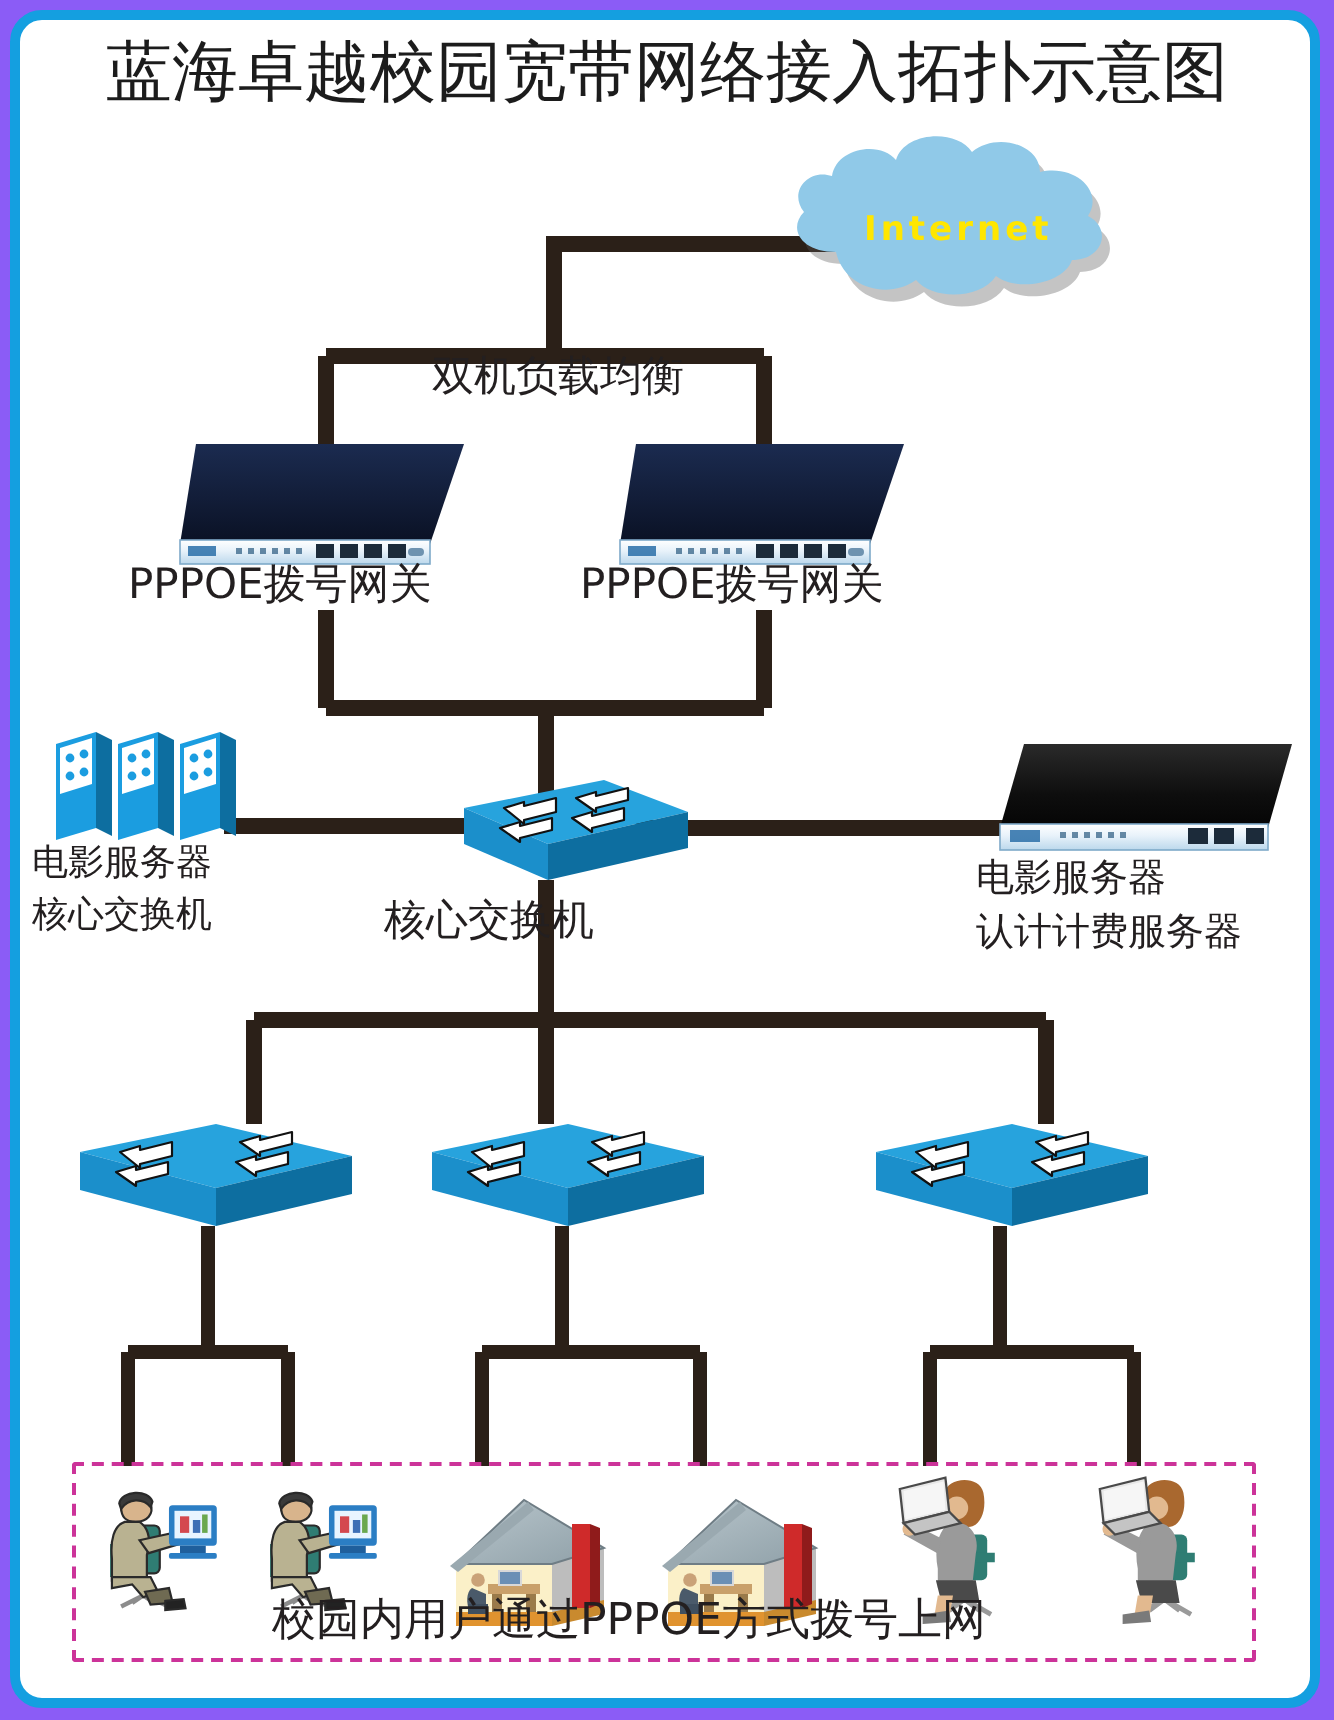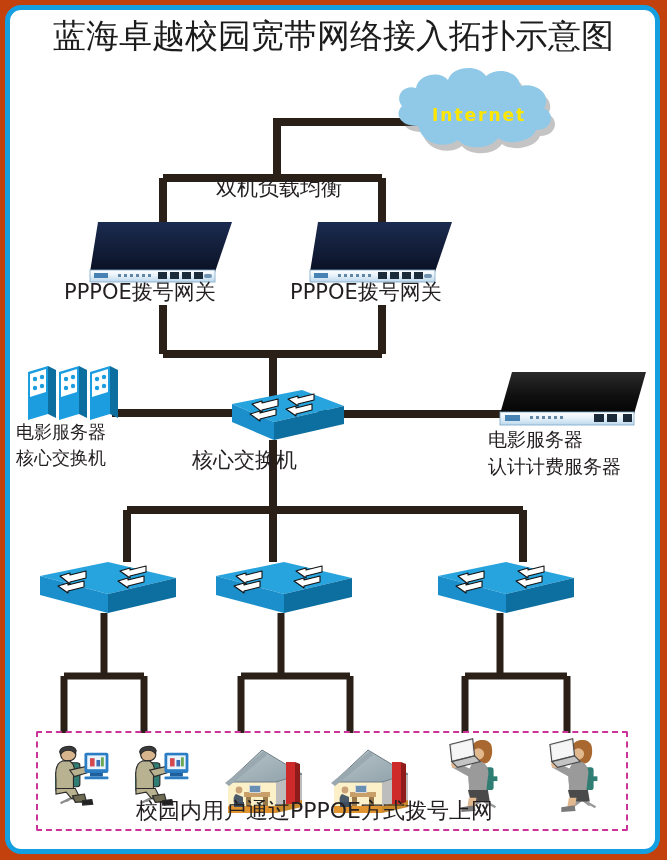--- a/index.html
+++ b/index.html
@@ -7,21 +7,21 @@
     padding: 0;
     background: #ffffff;
   }
   body {
     font-family: "DejaVu Sans", "Liberation Sans", sans-serif;
   }
   #page {
     position: relative;
     width: 667px;
     height: 860px;
-    background: #c2410c;
+    background: #8b5cf6;
     overflow: hidden;
   }
   #frame {
     position: absolute;
     left: 5px;
     top: 5px;
     width: 655px;
     height: 849px;
     box-sizing: border-box;
     border: 5px solid #149fe0;

